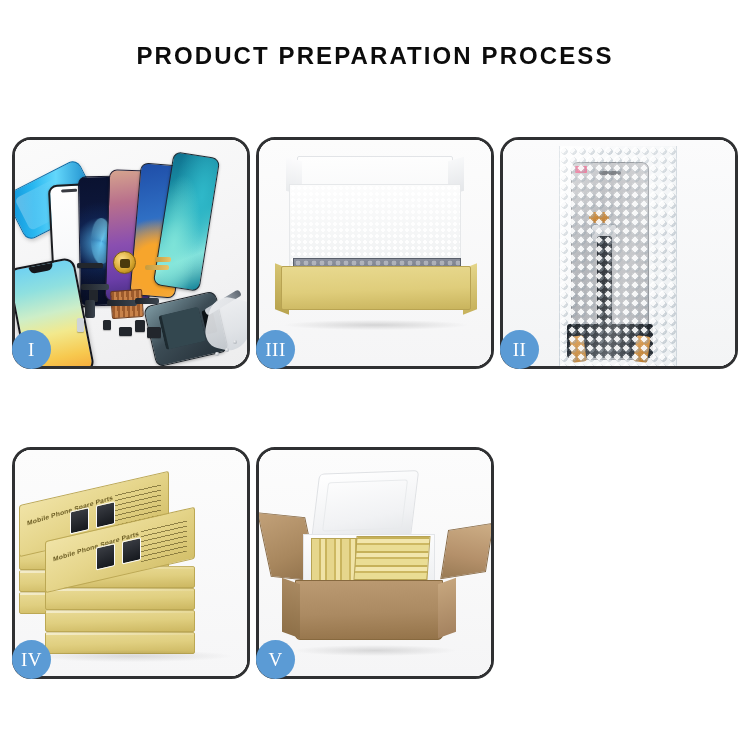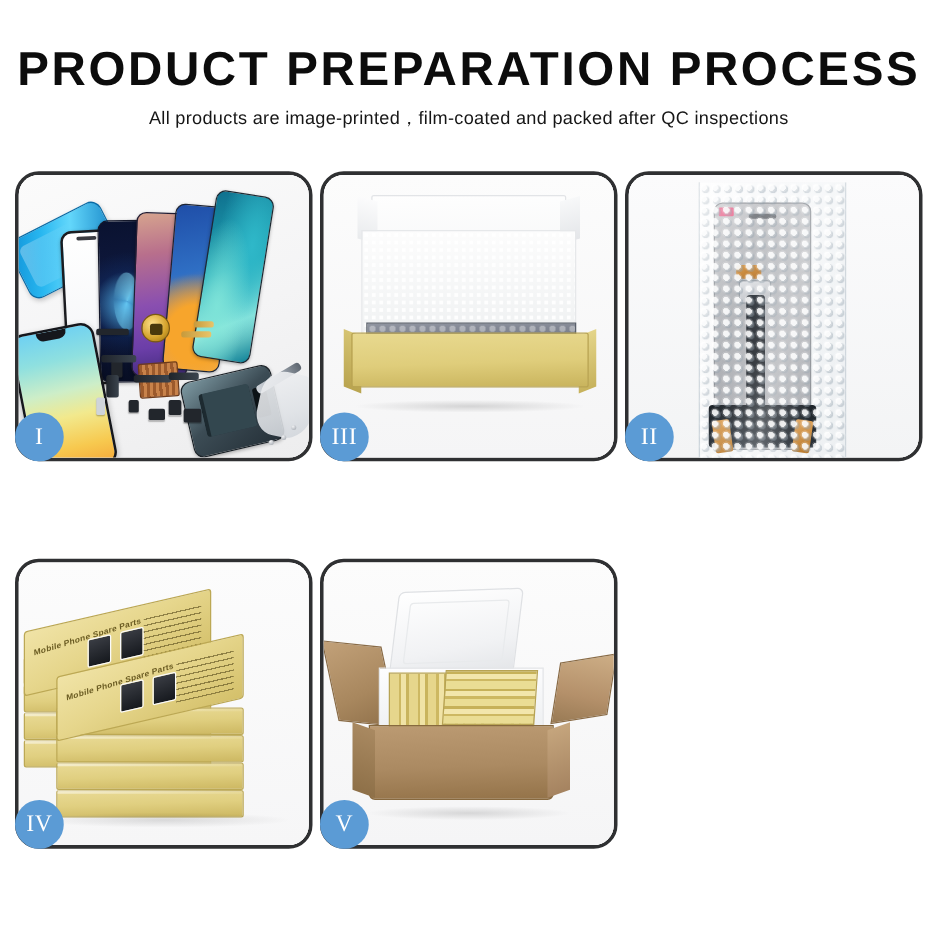--- a/index.html
+++ b/index.html
@@ -7,21 +7,21 @@
   body {
     background:#ffffff;
     font-family:"Liberation Sans", sans-serif;
     overflow:hidden;
     position:relative;
   }
 
   
   #header { width:750px; padding-top:36px; text-align:center; }
   #page-title {
-    font-size:38px;
+    font-size:24px;
     font-weight:bold;
     letter-spacing:2.1px;
     color:#0c0c0c;
     line-height:40px;
     white-space:nowrap;
     font-family:"Liberation Sans", sans-serif;
   }
   #page-subtitle {
     font-size:14.5px;
     font-weight:normal;
@@ -503,21 +503,20 @@
   .shadow6 {
     position:absolute; left:34px; bottom:18px; width:166px; height:10px;
     background:radial-gradient(ellipse at 50% 50%, rgba(0,0,0,.12), transparent 74%);
   }
 </style>
 </head>
 <body>
 
 <div id="header">
   <div id="page-title">PRODUCT PREPARATION PROCESS</div>
-  <div id="page-subtitle">All products are image-printed，film-coated and packed after QC inspections</div>
 </div>
 
 <div id="grid">
 
   <div class="panel">
     <div class="panel-media">
       <div class="p1-bg"></div>
       <div class="glass-blue"></div>
       <div class="glass-dark"></div>
       <div class="ph ph-glass"></div>

